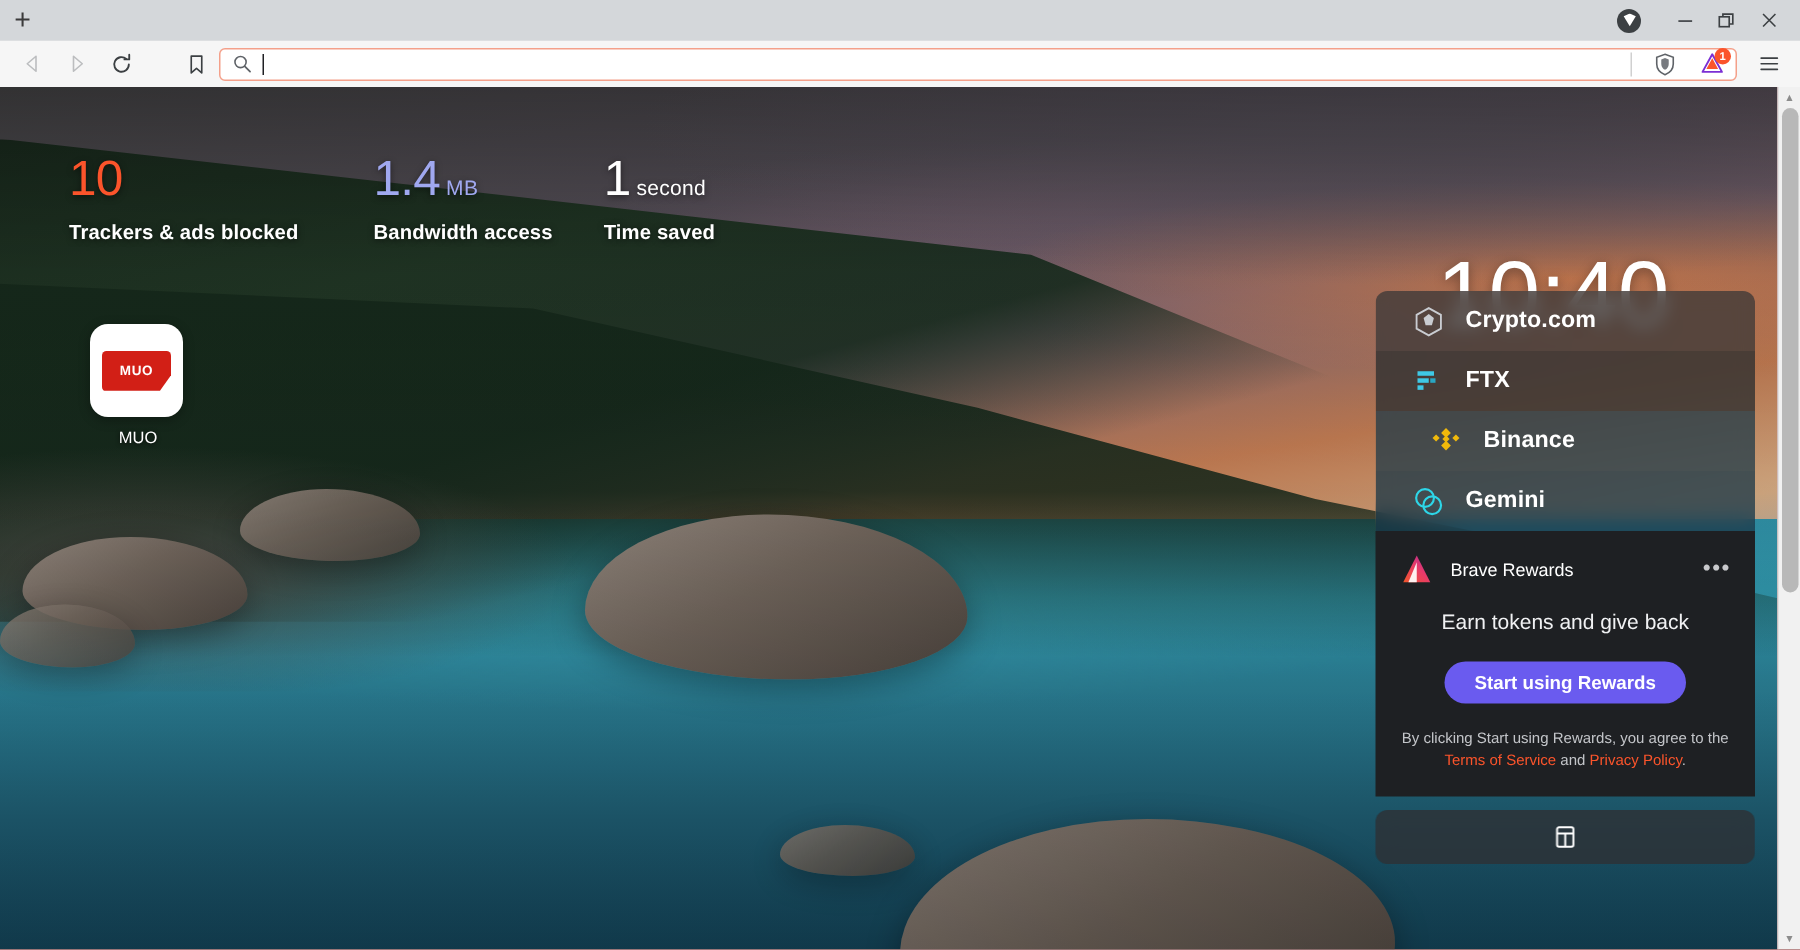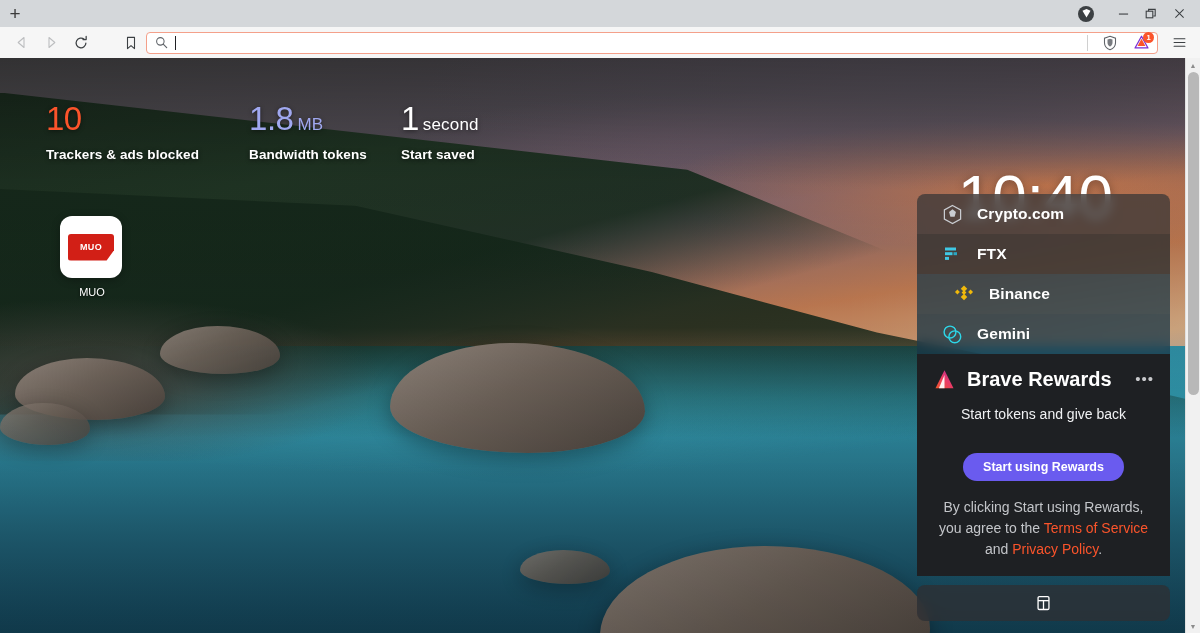--- a/index.html
+++ b/index.html
@@ -147,21 +147,21 @@
     background:linear-gradient(180deg, rgba(0,0,0,.34) 0%, rgba(0,0,0,.06) 22%, rgba(0,0,0,0) 45%, rgba(0,0,0,.18) 100%);
   }
 
   
   .stats { position:absolute; left:46px; top:44px; display:flex; gap:0; }
   .stat { }
   .stat-value {
     font-size:33px; font-weight:400; line-height:1; letter-spacing:-.5px;
     text-shadow:0 1px 4px rgba(0,0,0,.5);
   }
-  .stat-unit { font-size:17px; font-weight:400; margin-left:4px; letter-spacing:.2px; }
+  .stat-unit { font-size:14px; font-weight:400; margin-left:4px; letter-spacing:.2px; }
   .stat-label {
     margin-top:12px; font-size:13.5px; color:#fff; font-weight:600;
     text-shadow:0 1px 4px rgba(0,0,0,.6); letter-spacing:.1px;
   }
   .stat.s1 { margin-right:50px; }
   .stat.s2 { margin-right:34px; }
 
   
   .clock {
     position:absolute; right:72px; top:108px;
@@ -207,40 +207,40 @@
   .crypto-row:nth-child(3) { background:rgba(28,56,72,.74);padding-left:36px; }
   .crypto-row:nth-child(4) { background:rgba(22,52,70,.74);text-align:center; }
   .crypto-name { font-size:15.5px; font-weight:700; color:#fff; letter-spacing:.1px; }
   .crypto-ico { width:22px; height:22px; display:flex; align-items:center; justify-content:center; flex:0 0 22px; }
 
   .rewards-card {
     background:#1e2023; padding:14px 16px 16px;
     display:flex; flex-direction:column;
   }
   .rw-head { display:flex; align-items:center; gap:11px; position:relative; }
-  .rw-title { font-size:20px; font-weight:700; color:#fff; }
+  .rw-title { font-size:12px; font-weight:400; color:#fff; }
   .rw-dots {
     position:absolute; right:0; top:3px; color:#c8c9cc; font-size:15px;
     letter-spacing:1px; line-height:1; cursor:pointer;
   }
   .rw-sub {
     margin-top:15px; text-align:center; font-size:14px; color:#f0f1f3; font-weight:400;
   }
   .rw-body {
     margin-top:9px; text-align:center; font-size:11.5px; color:#b7b9bd;
     line-height:1.42; padding:0 4px;
   }
   .rw-btn {
-    margin:31px auto 0; background:#6a5bef; color:#fff;
+    margin:19px auto 0; background:#6a5bef; color:#fff;
     border:0; border-radius:18px; padding:7px 20px;
     font-size:12.5px; font-weight:600; font-family:"Liberation Sans", sans-serif;
     cursor:pointer;
   }
   .rw-terms {
-    margin-top:16px; text-align:center; font-size:14px; color:#c3c5c9; line-height:1.5;
+    margin-top:16px; text-align:center; font-size:10px; color:#c3c5c9; line-height:1.5;
   }
   .rw-terms a { color:#fb542b; text-decoration:none; }
 
   .edit-cards {
     margin-top:9px; background:rgba(46,48,51,.78); border-radius:8px;
     height:36px; display:flex; align-items:center; justify-content:center; gap:10px;
     cursor:pointer; backdrop-filter:blur(6px);
   }
 
   
@@ -364,29 +364,29 @@
         <div class="bg-vignette"></div>
       </div>
 
       <div class="stats">
         <div class="stat s1">
           <div class="stat-value" style="color:#fb542b">10</div>
           <div class="stat-label">Trackers &amp; ads blocked</div>
         </div>
         <div class="stat s2">
           <div class="stat-value" style="color:#a0a8f0">
-            <span>1.8</span><span class="stat-unit">MB</span>
-          </div>
-          <div class="stat-label">Bandwidth tokens</div>
+            <span>1.4</span><span class="stat-unit">MB</span>
+          </div>
+          <div class="stat-label">Bandwidth access</div>
         </div>
         <div class="stat">
           <div class="stat-value" style="color:#ffffff">
             <span>1</span><span class="stat-unit">second</span>
           </div>
-          <div class="stat-label">Start saved</div>
+          <div class="stat-label">Time saved</div>
         </div>
       </div>
 
       <div class="clock">10:40</div>
 
       <div class="tiles">
         <div class="tile">
           <div class="tile-icon">
             <div class="muo-logo">
               <span>MUO</span>
@@ -455,21 +455,21 @@
                     <stop offset="100%" stop-color="#9c2aa0"></stop>
                   </linearGradient>
                 </defs>
                 <path d="M12 2.4 L21.4 21 H2.6 Z" fill="url(#bravegrad)"></path>
                 <path d="M12 7.2 L12 21 H6.2 Z" fill="#ffffff" opacity=".92"></path>
               </svg>
             </span>
             <span class="rw-title">Brave Rewards</span>
             <span class="rw-dots">•••</span>
           </div>
-          <div class="rw-sub">Start tokens and give back</div>
+          <div class="rw-sub">Earn tokens and give back</div>
           <button class="rw-btn">Start using Rewards</button>
           <div class="rw-terms">
             <span>By clicking Start using Rewards, you agree to the </span><a>Terms of Service</a><span> and </span><a>Privacy Policy</a><span>.</span>
           </div>
         </div>
 
         <div class="edit-cards">
           <span style="display:flex">
             <svg width="15" height="16" viewBox="0 0 16 17">
               <rect x="2.2" y="1.6" width="11.6" height="13.8" rx="1.4" fill="none" stroke="#fff" stroke-width="1.4"></rect>

